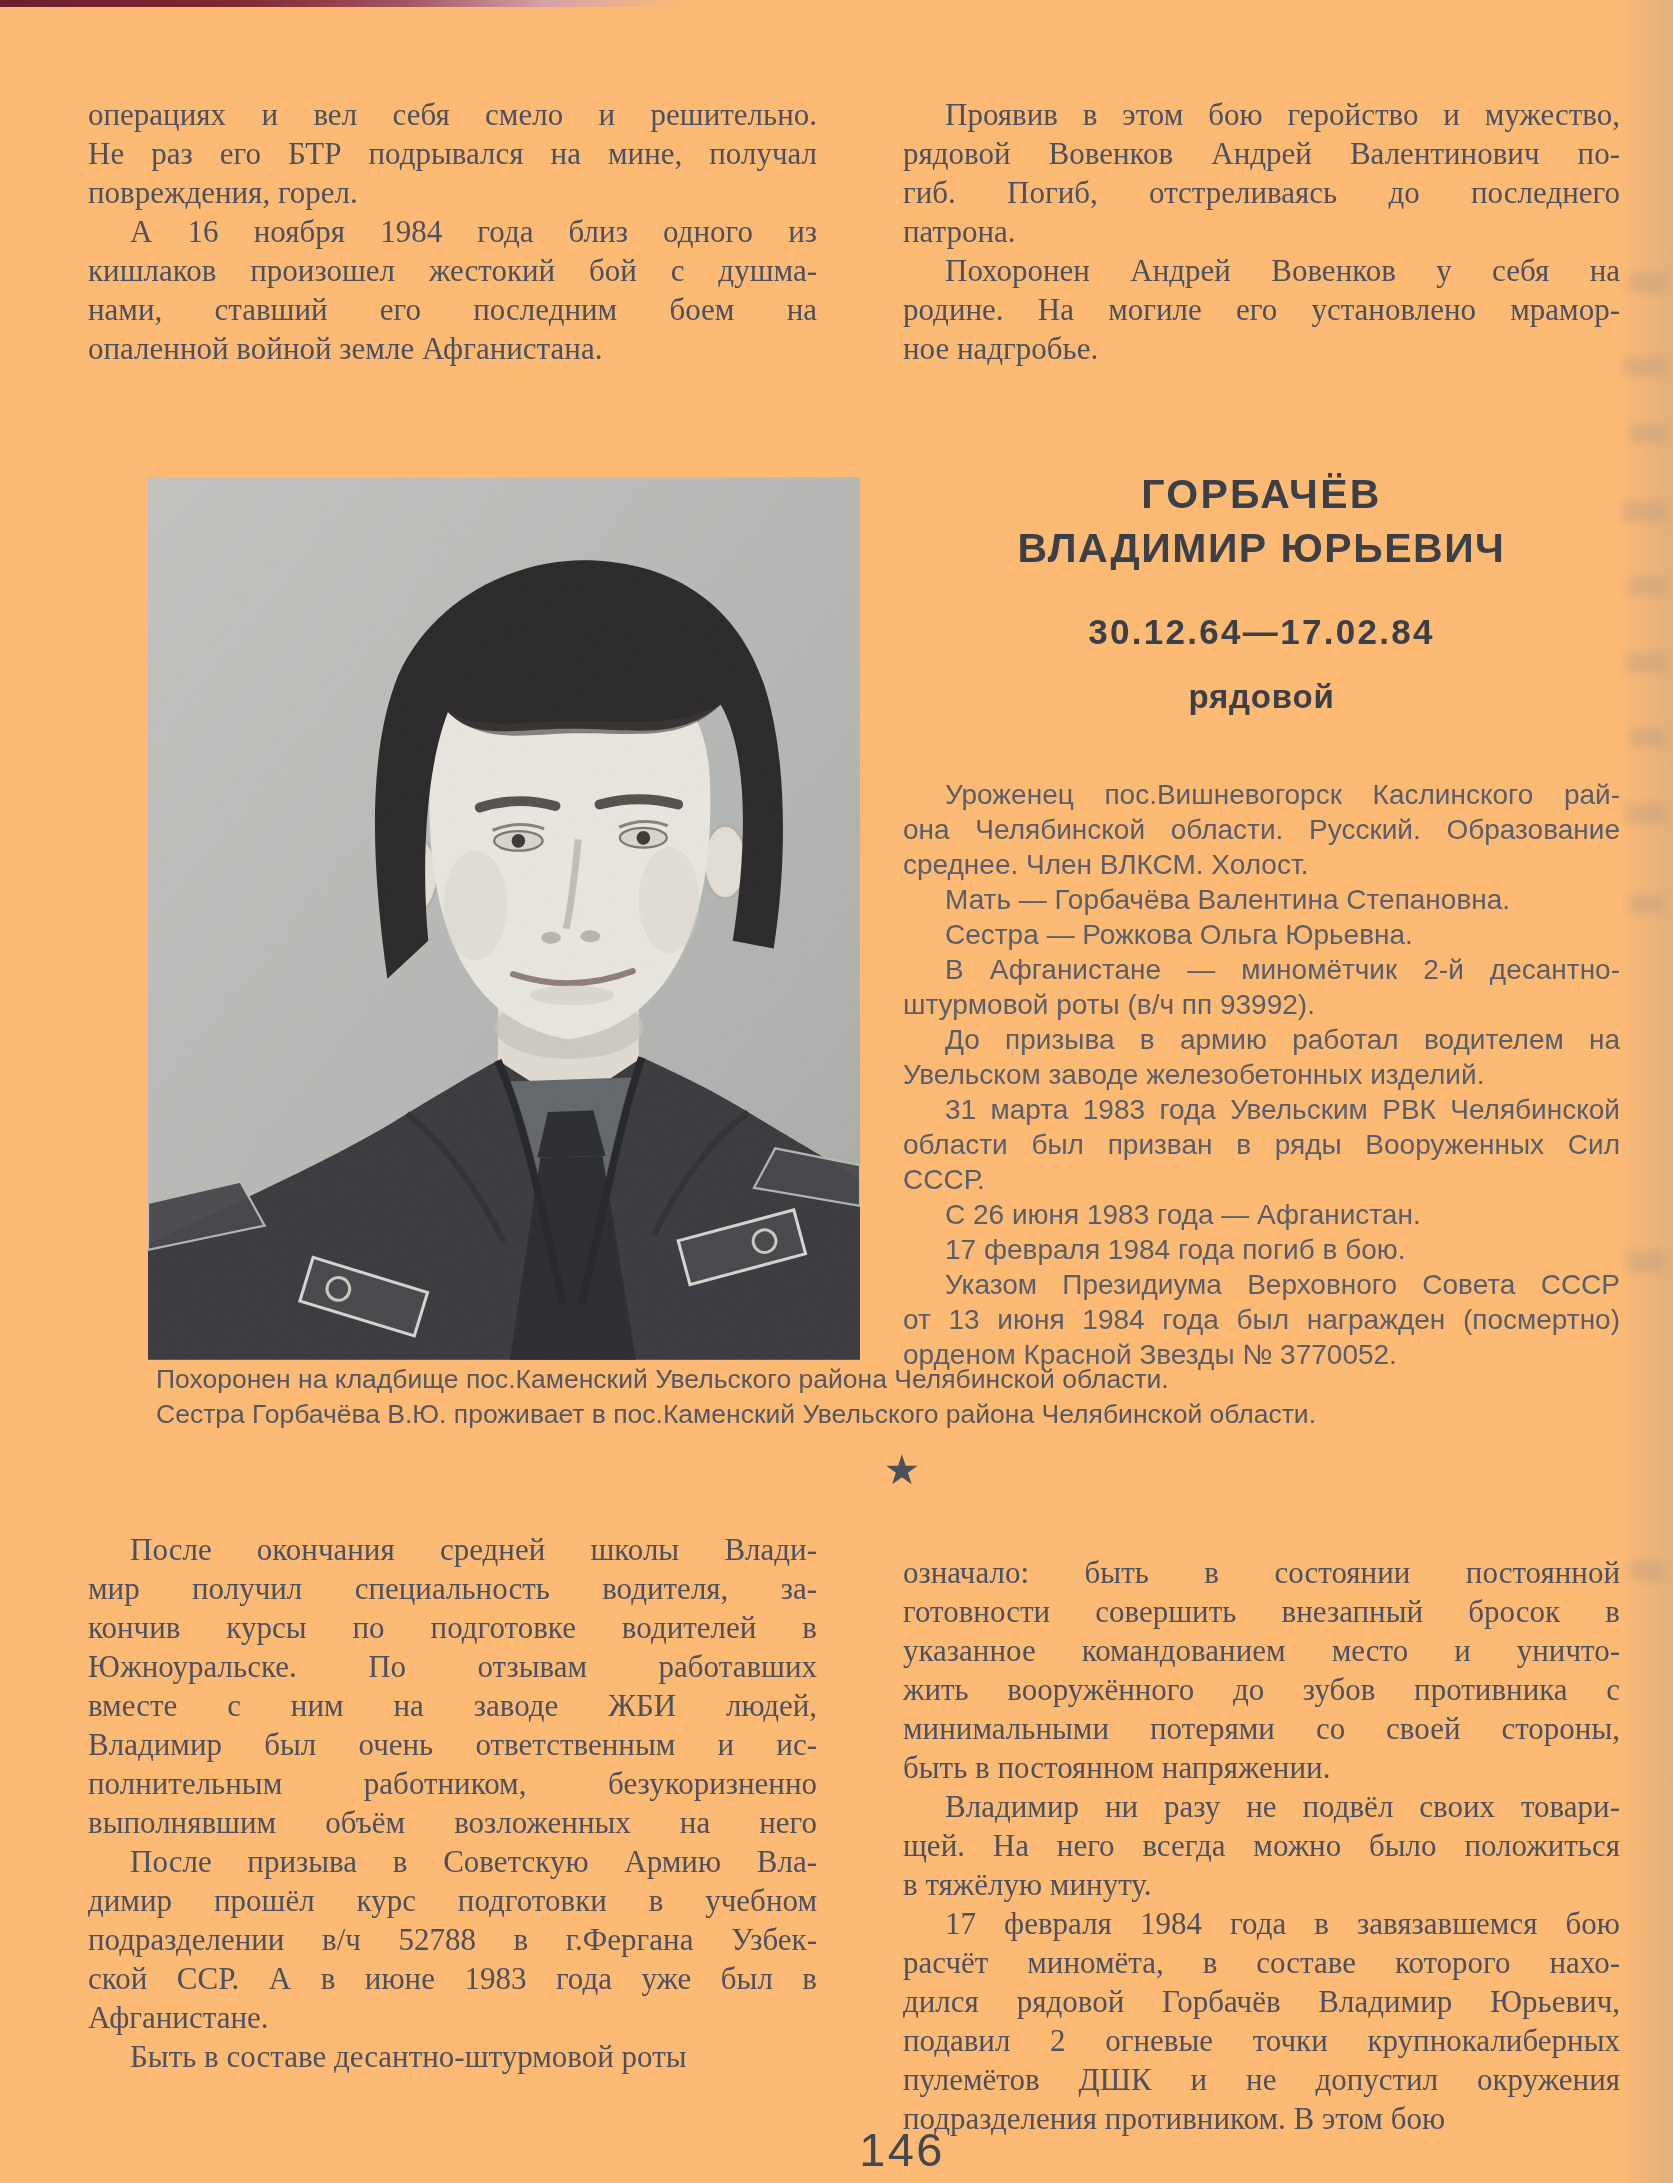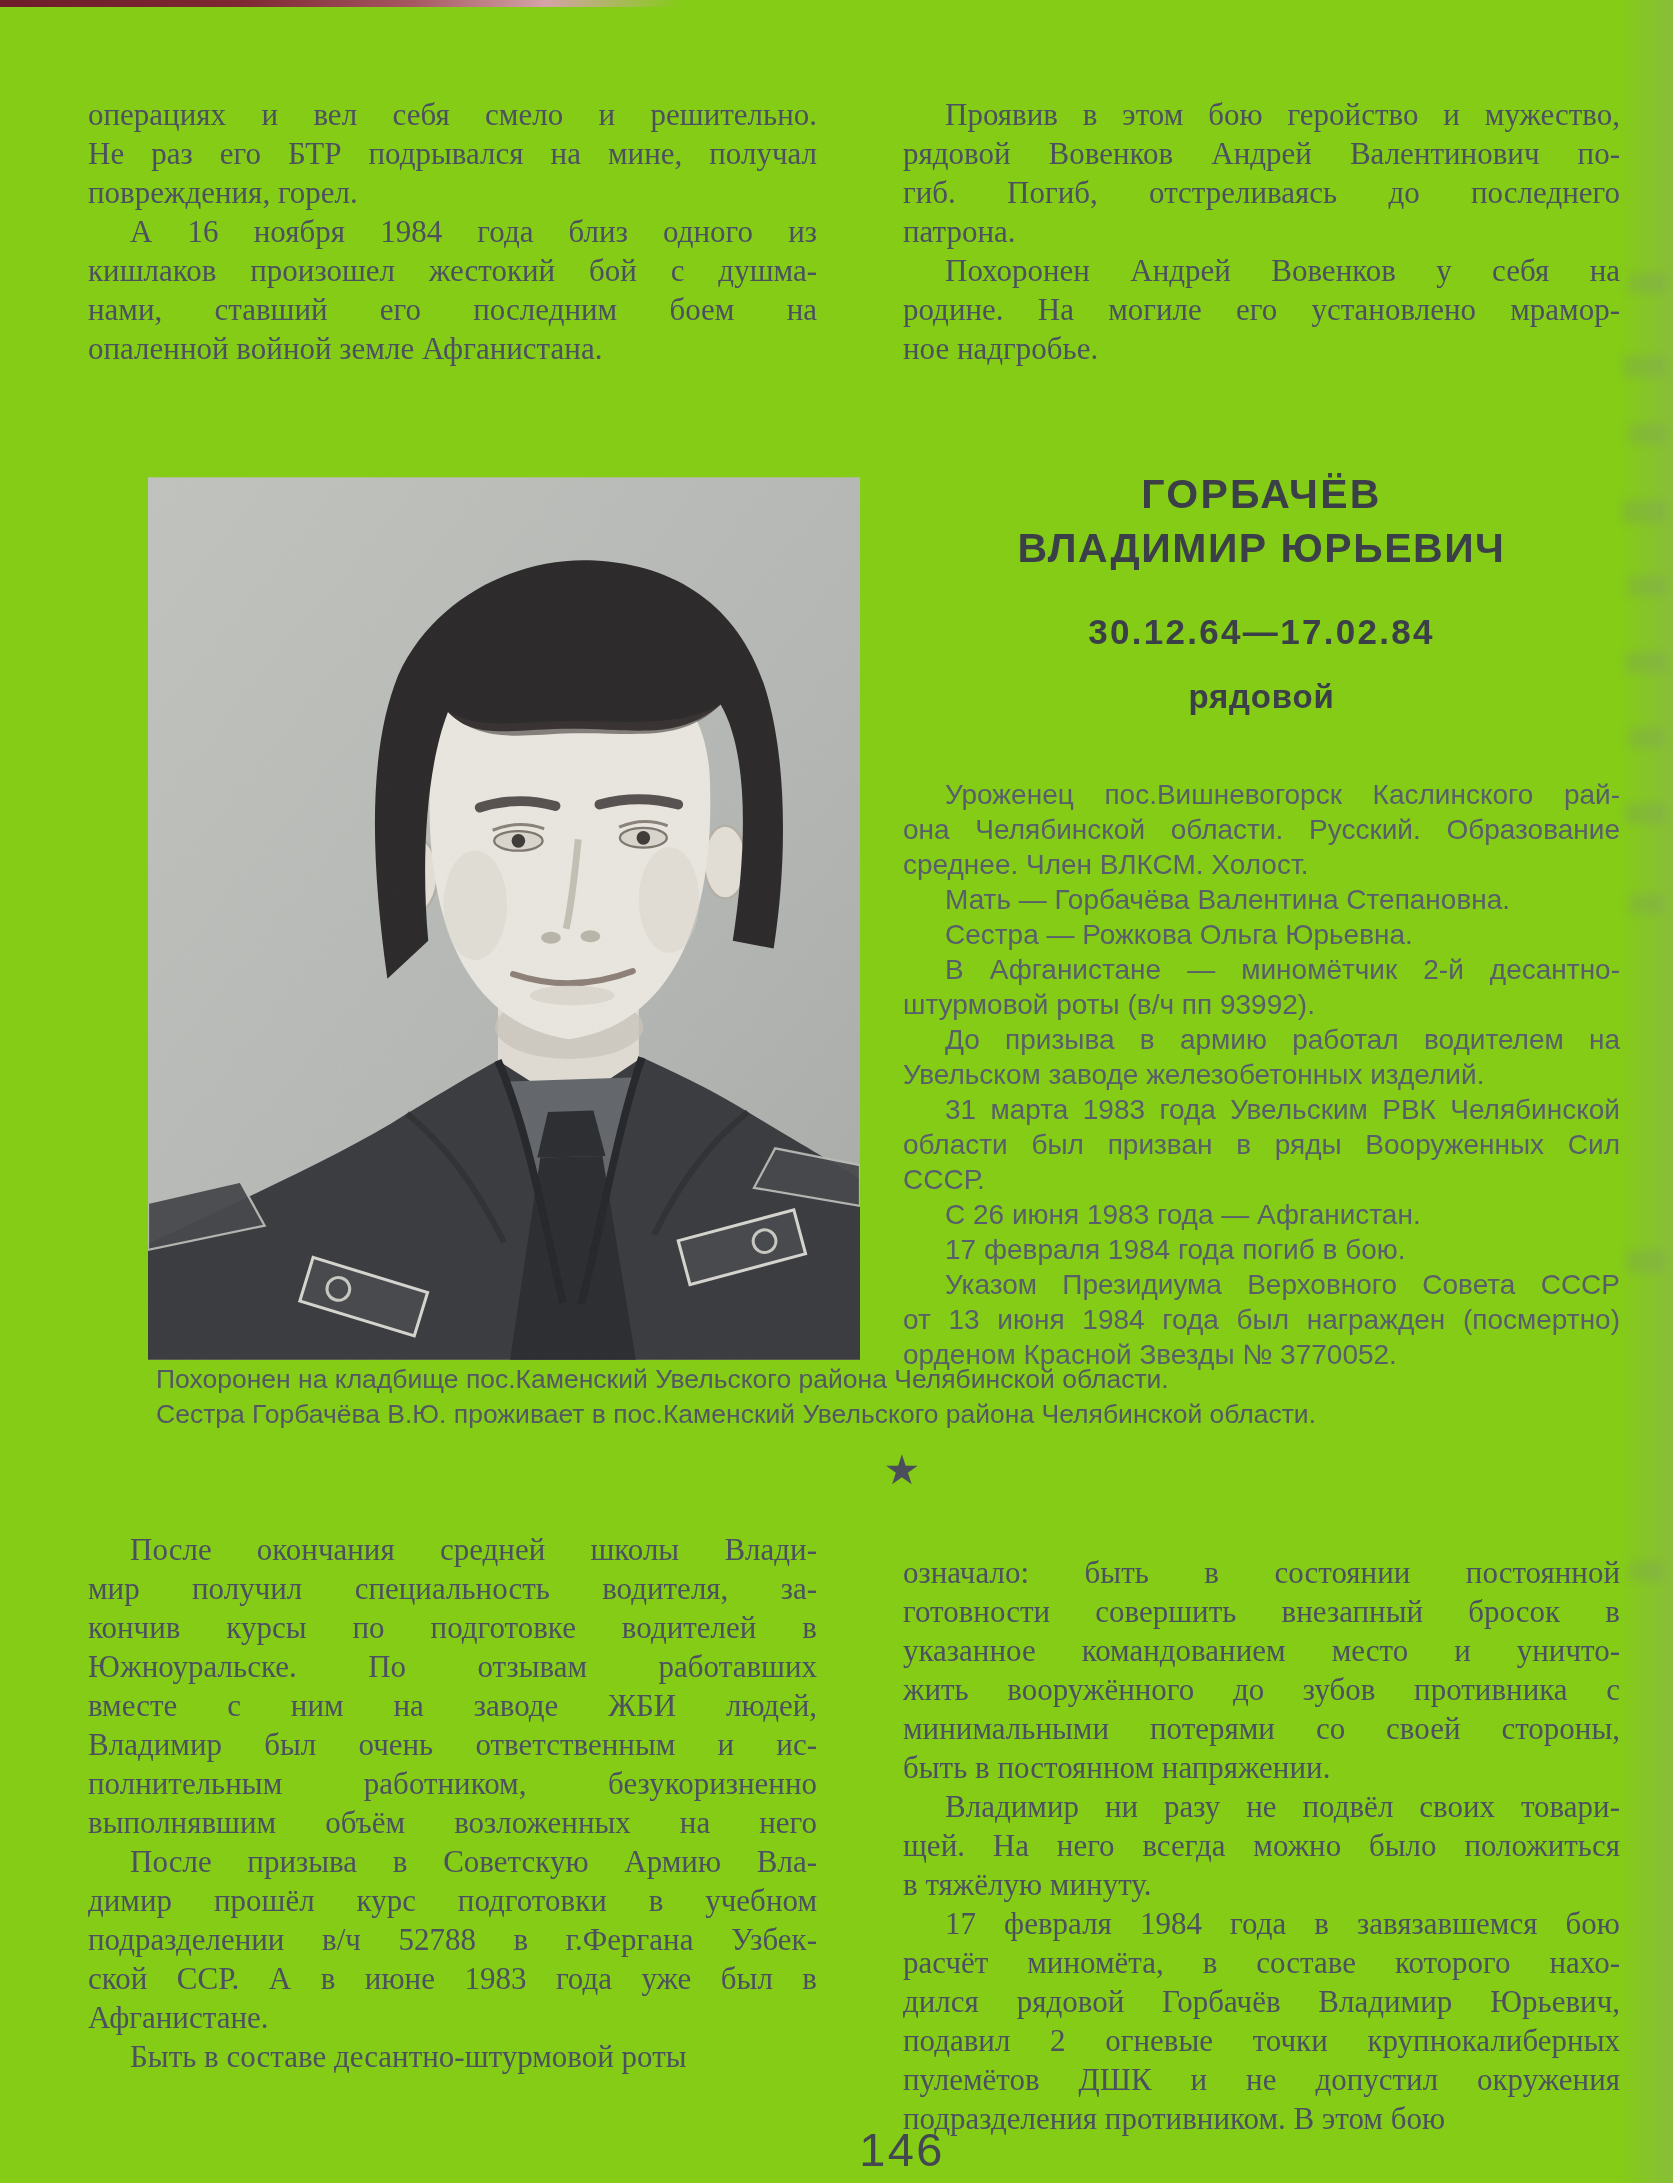--- a/index.html
+++ b/index.html
@@ -1,18 +1,18 @@
 <!DOCTYPE html>
 <html style="font-size:12px"><head>
 <meta charset="utf-8">
 <style>
   html,body { margin:0; padding:0; background:#d8d8d8; }
   .page {
     position:relative; width:1673px; height:2183px;
-    background:#84cc16; overflow:hidden;
+    background:#fdba74; overflow:hidden;
     font-family:"Liberation Serif","DejaVu Serif",serif;
   }
   
   .spine-strip {
     position:absolute; left:0; top:0; width:682px; height:6.8px;
     background:linear-gradient(to right,#6d1e2a 0%,#7d2833 35%,#a55660 60%,#d4a3a8 80%,rgba(212,163,168,0) 100%);
   }
   
   .edge-shade {
     position:absolute; right:0; top:0; width:55px; height:100%;

